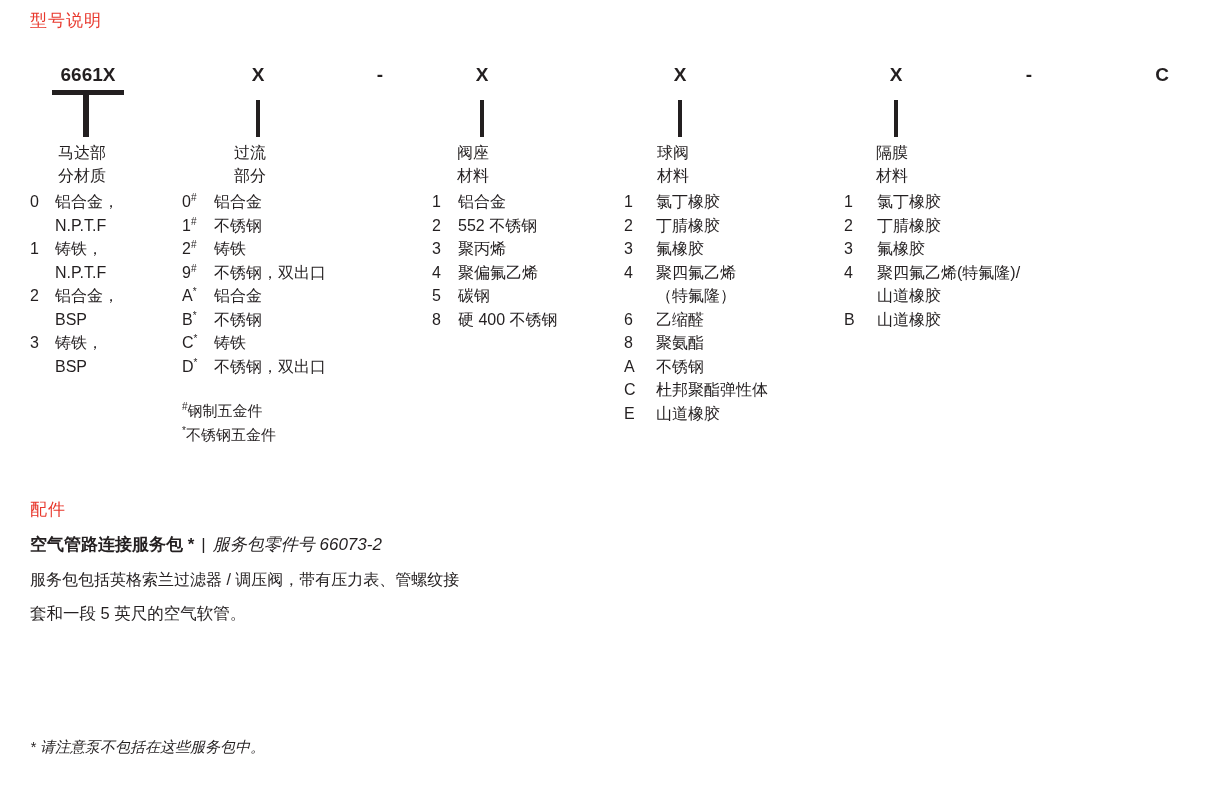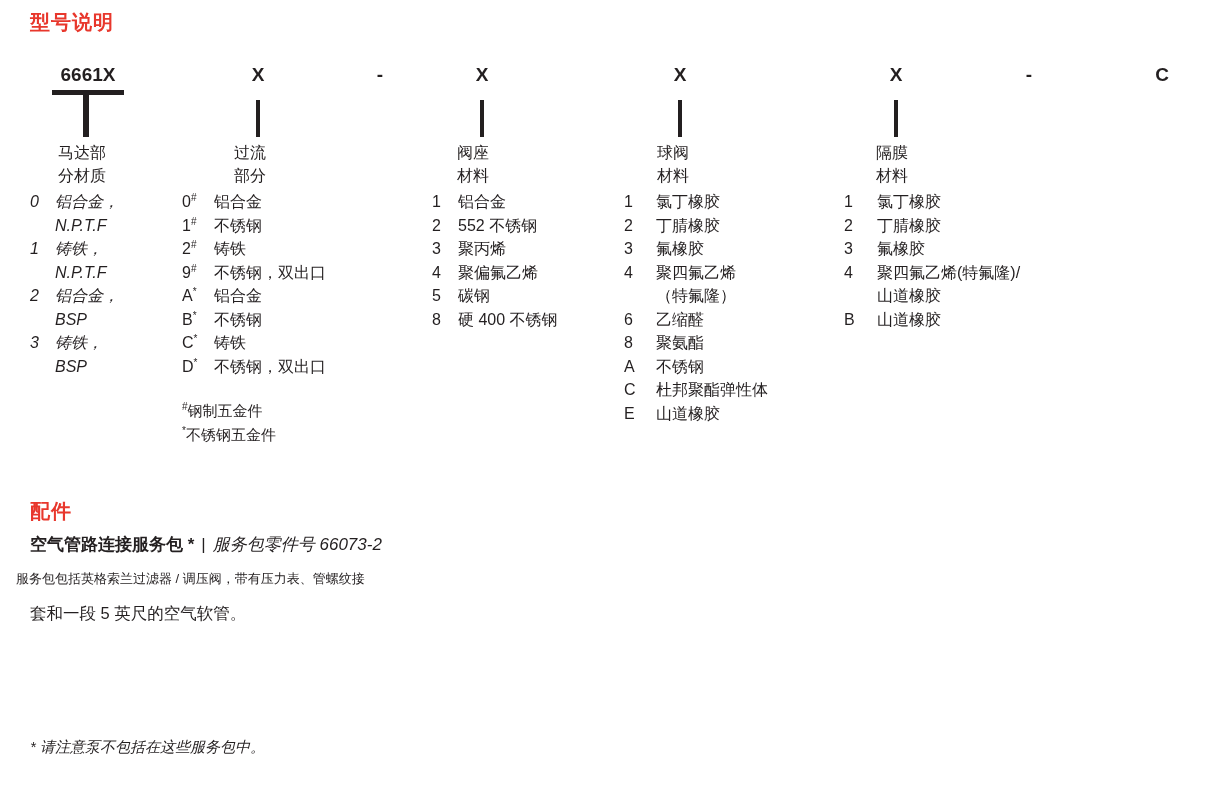--- a/index.html
+++ b/index.html
@@ -1,20 +1,20 @@
 <!DOCTYPE html>
 <html><head>
 <meta charset="utf-8">
 <style>
   html,body{margin:0;padding:0;background:#ffffff;}
   .page{
     position:relative;width:1226px;height:787px;background:#ffffff;
     font-family:"Liberation Sans",sans-serif;color:#231f20;overflow:hidden;
   }
-  .red-heading{position:absolute;margin:0;color:#e8372c;font-size:20px;font-weight:700;letter-spacing:1px;}
+  .red-heading{position:absolute;margin:0;color:#e8372c;font-size:17px;font-weight:400;letter-spacing:1px;}
   #model-title{left:30px;top:9px;}
   #acc-title{left:30px;top:498px;}
 
   
   .seg{position:absolute;top:64px;transform:translateX(-50%);font-weight:700;font-size:19px;white-space:nowrap;}
   .seg.s0{left:88px;}  .seg.s1{left:258px;} .seg.s2{left:380px;} .seg.s3{left:482px;}
   .seg.s4{left:680px;} .seg.s5{left:896px;} .seg.s6{left:1029px;}.seg.s7{left:1162px;}
 
   
   .tbar{position:absolute;left:52px;top:90px;width:72px;height:5px;background:#231f20;}
@@ -23,36 +23,36 @@
   #stem2{left:256px;} #stem3{left:480px;} #stem4{left:678px;} #stem5{left:894px;}
 
   
   .colhead{position:absolute;top:141px;font-weight:400;font-size:16px;line-height:23px;white-space:nowrap;}
   #ch1{left:58px;} #ch2{left:234px;} #ch3{left:457px;} #ch4{left:657px;} #ch5{left:876px;}
 
   
   .col{position:absolute;top:190px;font-size:16px;line-height:23.5px;}
   .row{white-space:nowrap;}
   .code{display:inline-block;}
-  #col1{left:30px;font-style:italic;}  #col1 .code{width:25px;}
+  #col1{left:30px;}  #col1 .code{width:25px;}
   #col2{left:182px;} #col2 .code{width:32px;}
   #col3{left:432px;} #col3 .code{width:26px;}
   #col4{left:624px;} #col4 .code{width:32px;}
   #col5{left:844px;} #col5 .code{width:33px;}
   sup{font-size:10px;line-height:0;}
 
   .fnblock{position:absolute;left:182px;top:399px;font-size:15px;line-height:23.5px;}
 
   
   .acc-line{position:absolute;white-space:nowrap;}
   .kit-title{font-weight:700;margin-top:30px;}
   .sep{margin:0 7px;font-weight:400;}
   .kit-part{font-style:italic;}
   #air-line{left:30px;top:533px;font-size:17px;}
-  #desc1{left:16px;top:570px;font-size:13px;}
+  #desc1{left:30px;top:570px;font-size:16px;}
   #desc2{left:30px;top:603px;font-size:16.5px;}
   #repair-line{left:30px;top:650px;font-size:17px;}
   #repair-line2{left:152px;top:685px;font-size:17px;font-style:italic;}
   #page-footnote{left:30px;top:738px;font-size:15px;font-style:italic;}
 </style>
 </head>
 <body>
 
 <div class="page">
 

